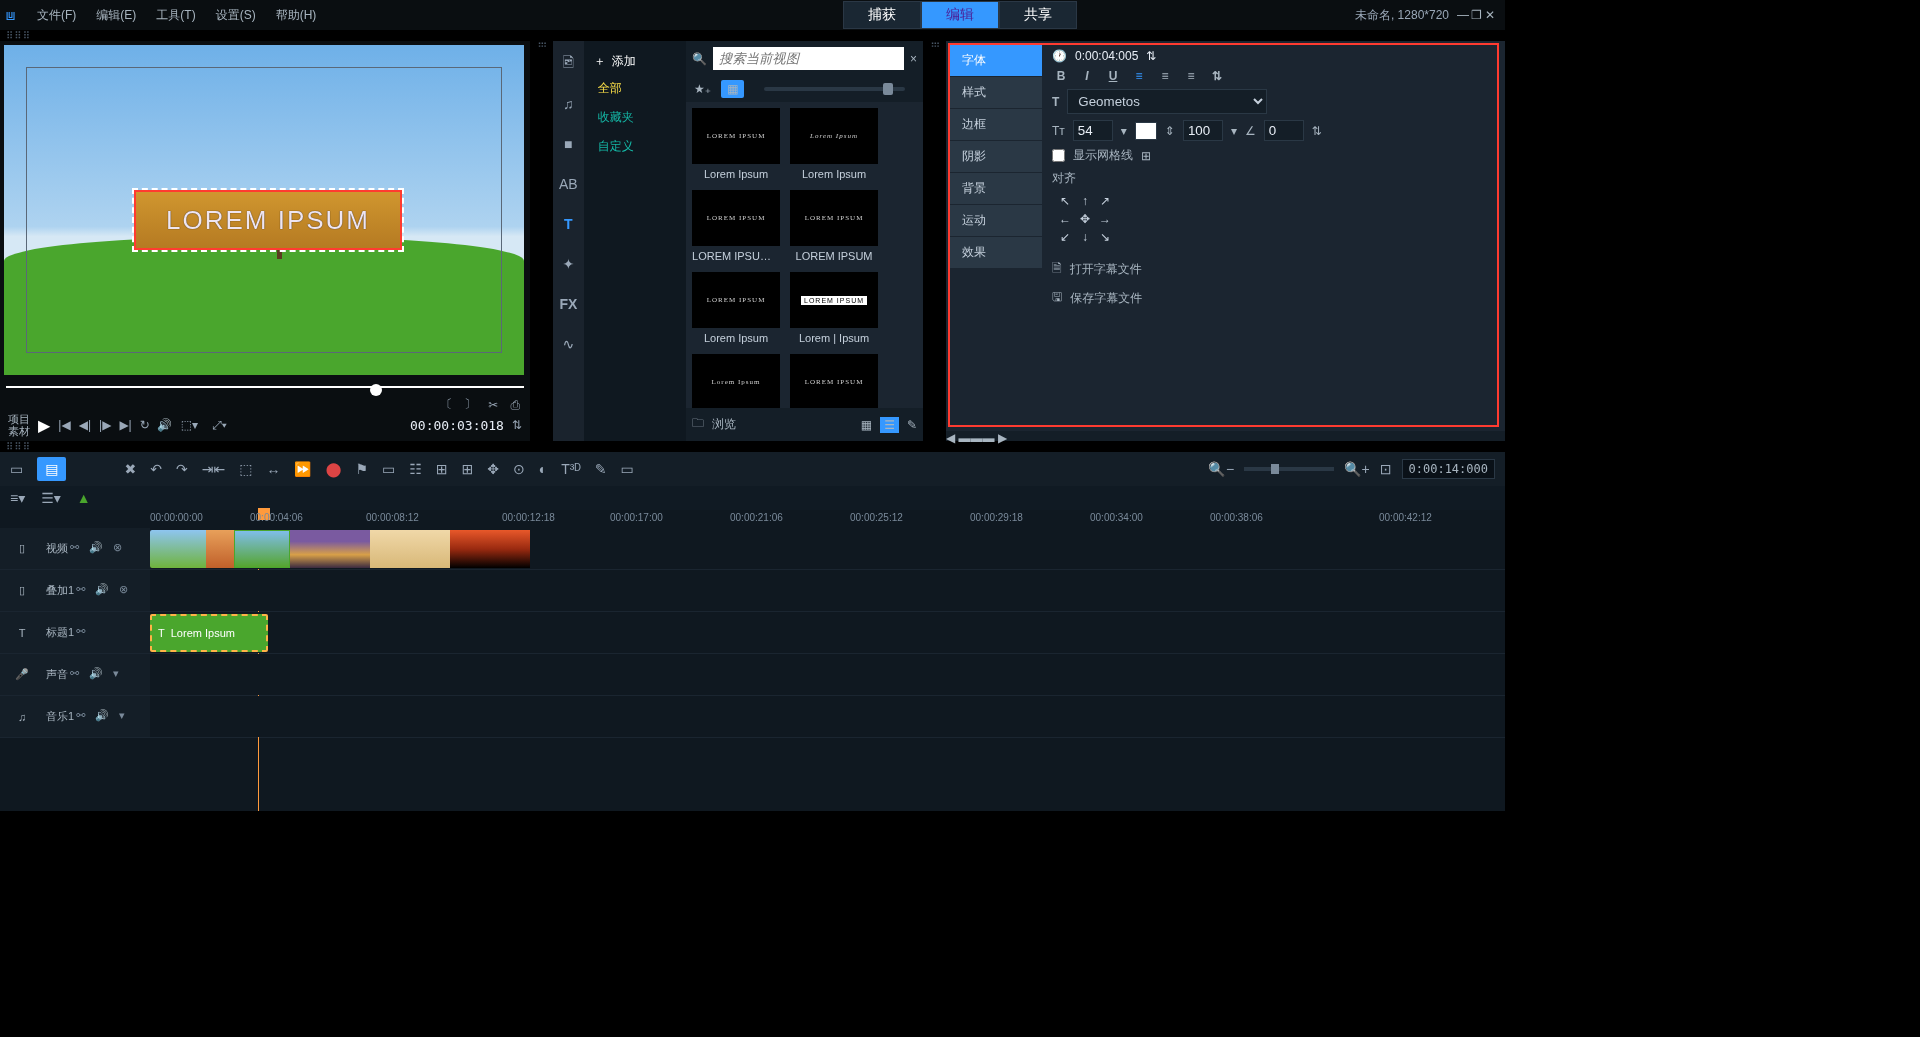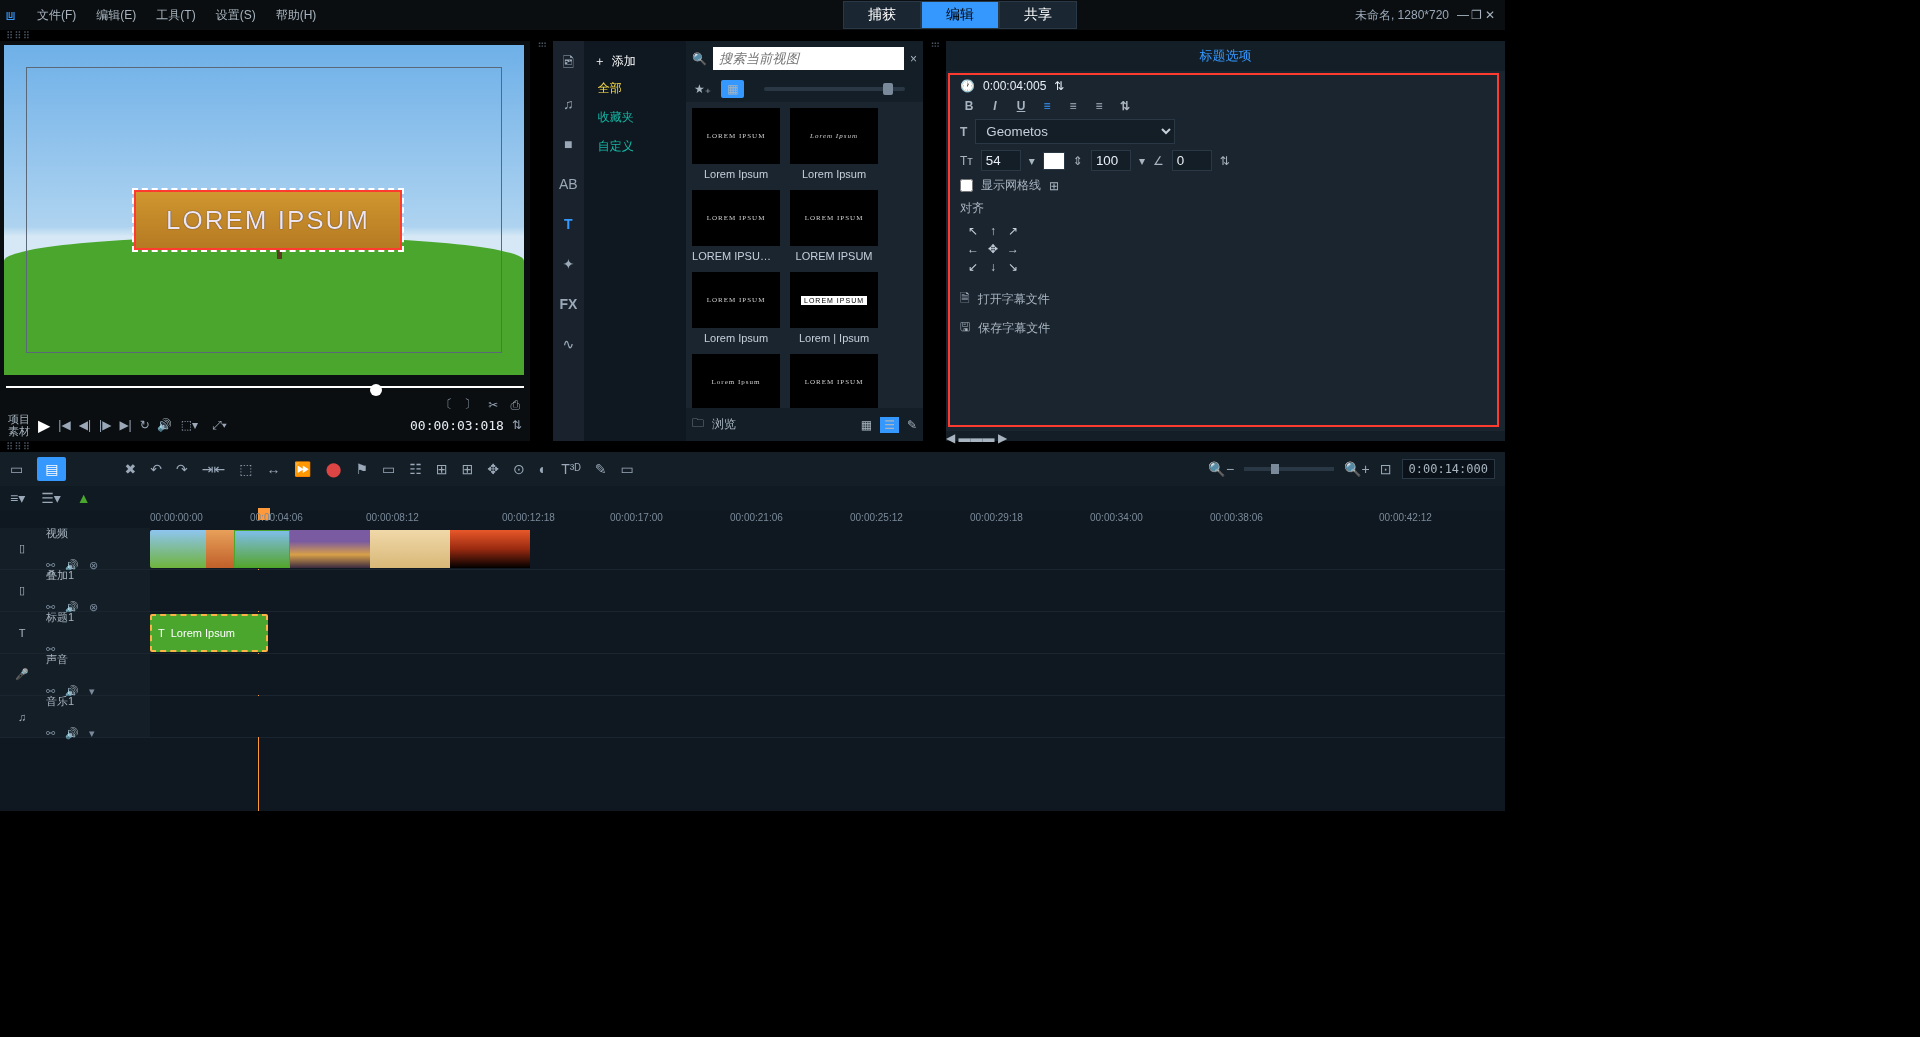--- a/index.html
+++ b/index.html
@@ -2,21 +2,21 @@
 <html><head>
 <meta charset="utf-8">
 <style>
 * { margin: 0; padding: 0; box-sizing: border-box; font-family: "Microsoft YaHei", sans-serif; }
 body { background: #000; color: #a8b5c0; font-size: 12px; overflow: hidden; width: 1505px; height: 811px; }
 .titlebar { height: 30px; background: #0a0e11; display: flex; align-items: center; padding: 0 6px; }
 .logo { color: #3598ff; font-size: 16px; margin-right: 12px; }
 .menu-item { padding: 0 10px; cursor: pointer; }
 .main-tabs { position: absolute; left: 50%; transform: translateX(-50%); display: flex; }
 .main-tab { padding: 4px 24px; background: #1a2733; color: #fff; font-size: 14px; cursor: pointer; border: 1px solid #2a3745; }
-.main-tab.active { background: #3598ff; color: #000000; }
+.main-tab.active { background: #3598ff; color: #4c1d95; }
 .win-controls { margin-left: auto; display: flex; gap: 0; align-items: center; }
 .win-info { color: #9aa8b8; margin-right: 8px; }
 .win-btn { width: 14px; height: 14px; cursor: pointer; }
 .dots { color: #4a5868; font-size: 10px; letter-spacing: 1px; padding: 0 6px; }
 
 .upper { display: flex; height: 400px; }
 .preview-panel { width: 530px; background: #0a0e11; padding: 4px; display: flex; flex-direction: column; }
 .preview-box { flex: 1; background: #0a0e11; position: relative; }
 .preview-img { width: 520px; height: 330px; position: relative; overflow: hidden; }
 .sky { position: absolute; inset: 0; background: linear-gradient(#6eb0e8, #aed3f0 55%, #d6e8f5 58%); }
@@ -88,21 +88,21 @@
 .tl-zoom::after { content: ''; position: absolute; left: 30%; top: -3px; width: 8px; height: 10px; background: #7a8a9a; }
 .tl-tc { font-family: monospace; background: #0a1118; padding: 2px 6px; border: 1px solid #2a3845; }
 .tl-subbar { height: 24px; background: #101a23; display: flex; align-items: center; gap: 16px; padding: 0 10px; }
 .tl-ruler { height: 18px; background: #0f1820; position: relative; margin-left: 150px; }
 .ruler-tick { position: absolute; font-size: 10px; color: #7a8a9a; top: 2px; }
 .playhead-flag { position: absolute; top: -2px; width: 12px; height: 12px; background: #ff9a3c; left: 108px; }
 .tracks { flex: 1; background: #0f1820; position: relative; }
 .track { display: flex; height: 42px; border-bottom: 1px solid #1a2530; }
 .track-hdr { width: 150px; background: #141e27; display: flex; align-items: center; padding: 0 8px; gap: 10px; font-size: 11px; }
 .track-hdr-icon { width: 28px; text-align: center; }
-.track-hdr-name { display: flex; flex-direction: column; gap: 18px; flex: 1; }
+.track-hdr-name { display: flex; flex-direction: row; gap: 2px; flex: 1; }
 .track-hdr-ctrls { display: flex; gap: 10px; color: #7a8a9a; font-size: 11px; }
 .track-body { flex: 1; position: relative; background: #0f1820; }
 .clip { position: absolute; top: 2px; height: 38px; border-radius: 2px; overflow: hidden; }
 .clip-video { display: flex; }
 .clip-img { width: 56px; height: 38px; }
 .title-clip { background: #4aa62d; display: flex; align-items: center; gap: 6px; padding: 0 6px; font-size: 11px; color: #fff; border: 2px dashed #ffb347; }
 .playhead-line { position: absolute; left: 258px; top: 0; bottom: 0; width: 1px; background: #ff9a3c; }
 .tl-bottom { height: 18px; background: #141e27; display: flex; align-items: center; padding: 0 10px; gap: 10px; }
 </style>
 </head>
@@ -264,22 +264,30 @@
         <span>浏览</span>
         <span style="margin-left:auto">▦</span>
         <span style="background:#3598ff;padding:1px 4px">☰</span>
         <span>✎</span>
       </div>
     </div>
   </div>
 
   <div class="dots" style="writing-mode:vertical-lr">⠿</div>
   <div class="options">
-    <div class="opt-title">标题选项</div>
     <div class="opt-body">
+      <div class="opt-tabs">
+        <div class="opt-tab active">字体</div>
+        <div class="opt-tab">样式</div>
+        <div class="opt-tab">边框</div>
+        <div class="opt-tab">阴影</div>
+        <div class="opt-tab">背景</div>
+        <div class="opt-tab">运动</div>
+        <div class="opt-tab">效果</div>
+      </div>
       <div class="opt-form">
         <div class="opt-row clock-row">
           <span>🕐</span>
           <span>0:00:04:005</span>
           <span>⇅</span>
         </div>
         <div class="opt-row">
           <span class="fmt-btn">B</span>
           <span class="fmt-btn" style="font-style:italic">I</span>
           <span class="fmt-btn" style="text-decoration:underline">U</span>

